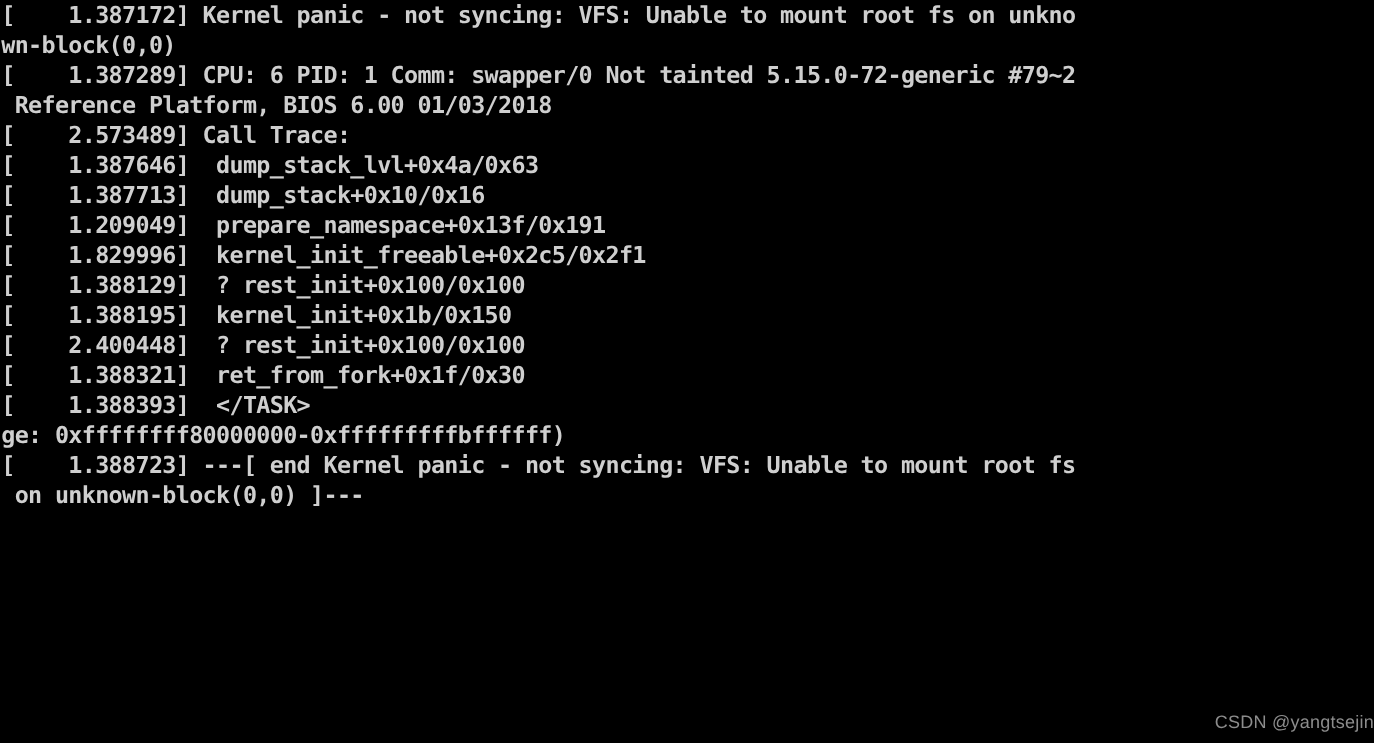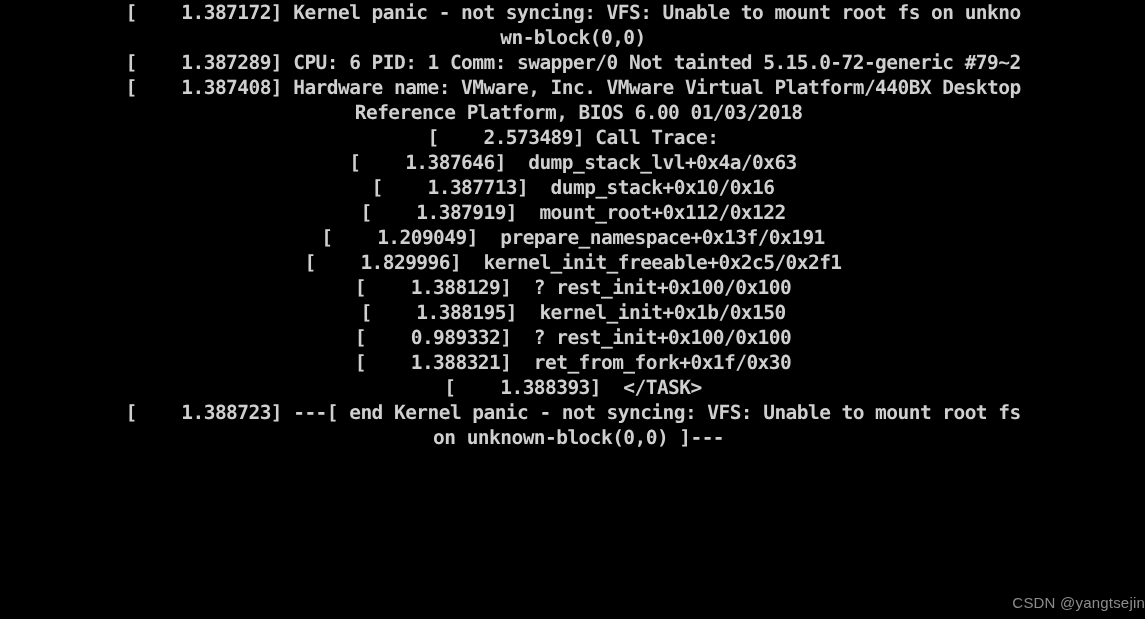--- a/index.html
+++ b/index.html
@@ -26,21 +26,20 @@
     box-sizing: border-box;
   }
   #console-log {
     position: absolute;
     left: 0;
     top: 0px;
     width: 1145px;
     margin: 0;
     padding: 0;
     list-style: none;
-    text-align: center;
   }
   .log-line {
     display: block;
     height: 25px;
     line-height: 25px;
     font-size: 19.5px;
     letter-spacing: -0.55px;
     color: #cfcfcf;
     white-space: pre;
     font-family: "DejaVu Sans Mono", "Liberation Mono", monospace;
@@ -69,31 +68,30 @@
   }
 </style>
 </head>
 <body>
 
 <div id="console-screen">
   <div id="console-log">
     <span class="log-line">[    1.387172] Kernel panic - not syncing: VFS: Unable to mount root fs on unkno</span>
     <span class="log-line">wn-block(0,0)</span>
     <span class="log-line">[    1.387289] CPU: 6 PID: 1 Comm: swapper/0 Not tainted 5.15.0-72-generic #79~2</span>
-    <span class="log-line">[    1.387408] Hardware name: VMware, Inc. VMware Virtual Platform/440BX Desktop</span>
     <span class="log-line"> Reference Platform, BIOS 6.00 01/03/2018</span>
     <span class="log-line">[    2.573489] Call Trace:</span>
     <span class="log-line">[    1.387646]  dump_stack_lvl+0x4a/0x63</span>
     <span class="log-line">[    1.387713]  dump_stack+0x10/0x16</span>
-    <span class="log-line">[    1.387919]  mount_root+0x112/0x122</span>
     <span class="log-line">[    1.209049]  prepare_namespace+0x13f/0x191</span>
     <span class="log-line">[    1.829996]  kernel_init_freeable+0x2c5/0x2f1</span>
     <span class="log-line">[    1.388129]  ? rest_init+0x100/0x100</span>
     <span class="log-line">[    1.388195]  kernel_init+0x1b/0x150</span>
-    <span class="log-line">[    0.989332]  ? rest_init+0x100/0x100</span>
+    <span class="log-line">[    2.400448]  ? rest_init+0x100/0x100</span>
     <span class="log-line">[    1.388321]  ret_from_fork+0x1f/0x30</span>
     <span class="log-line">[    1.388393]  &lt;/TASK&gt;</span>
+    <span class="log-line">ge: 0xffffffff80000000-0xfffffffffbffffff)</span>
     <span class="log-line">[    1.388723] ---[ end Kernel panic - not syncing: VFS: Unable to mount root fs</span>
     <span class="log-line"> on unknown-block(0,0) ]---</span>
   </div>
   <div id="cursor-block"></div>
   <div id="csdn-watermark">CSDN @yangtsejin</div>
 </div>
 
 </body></html>

